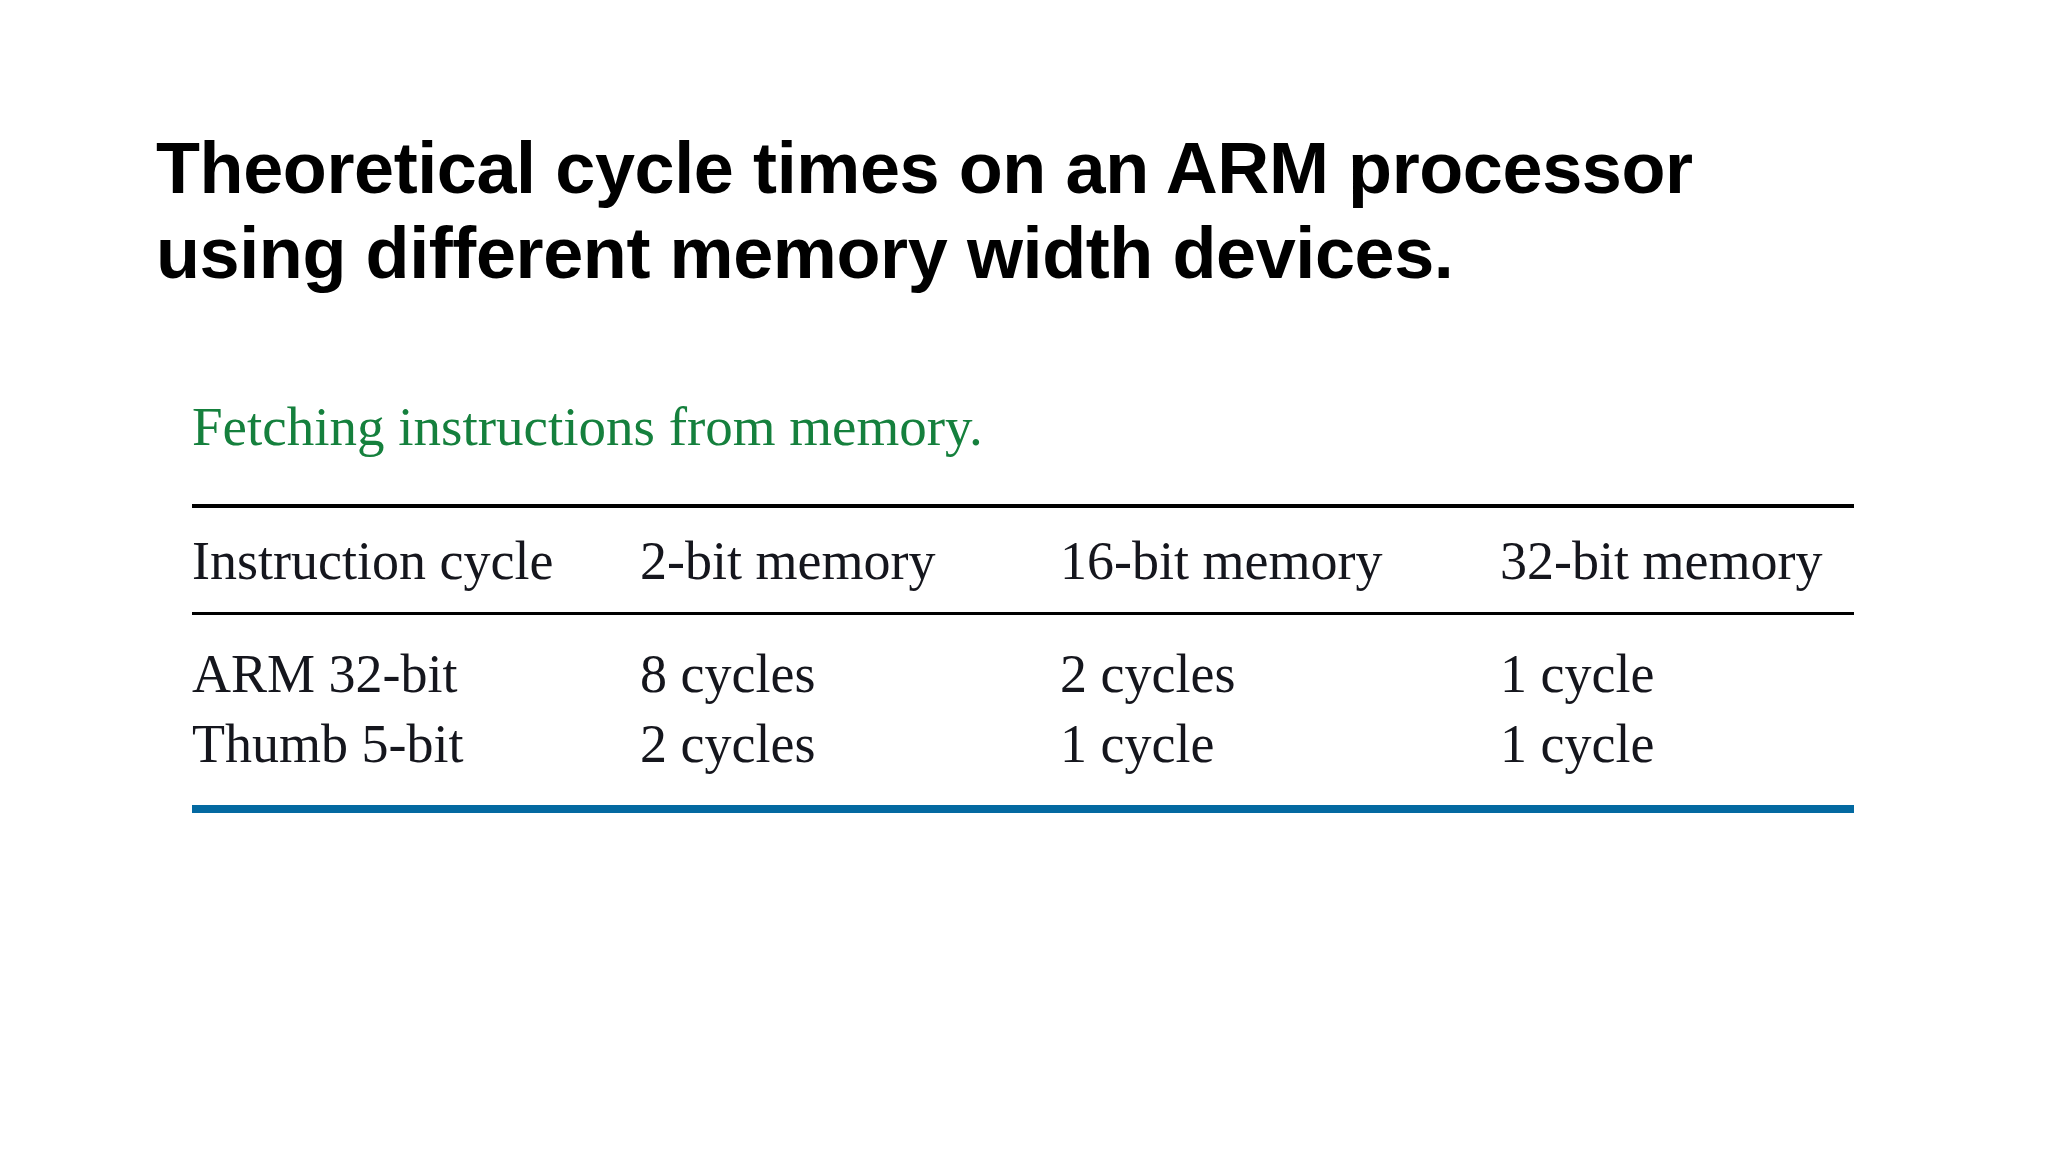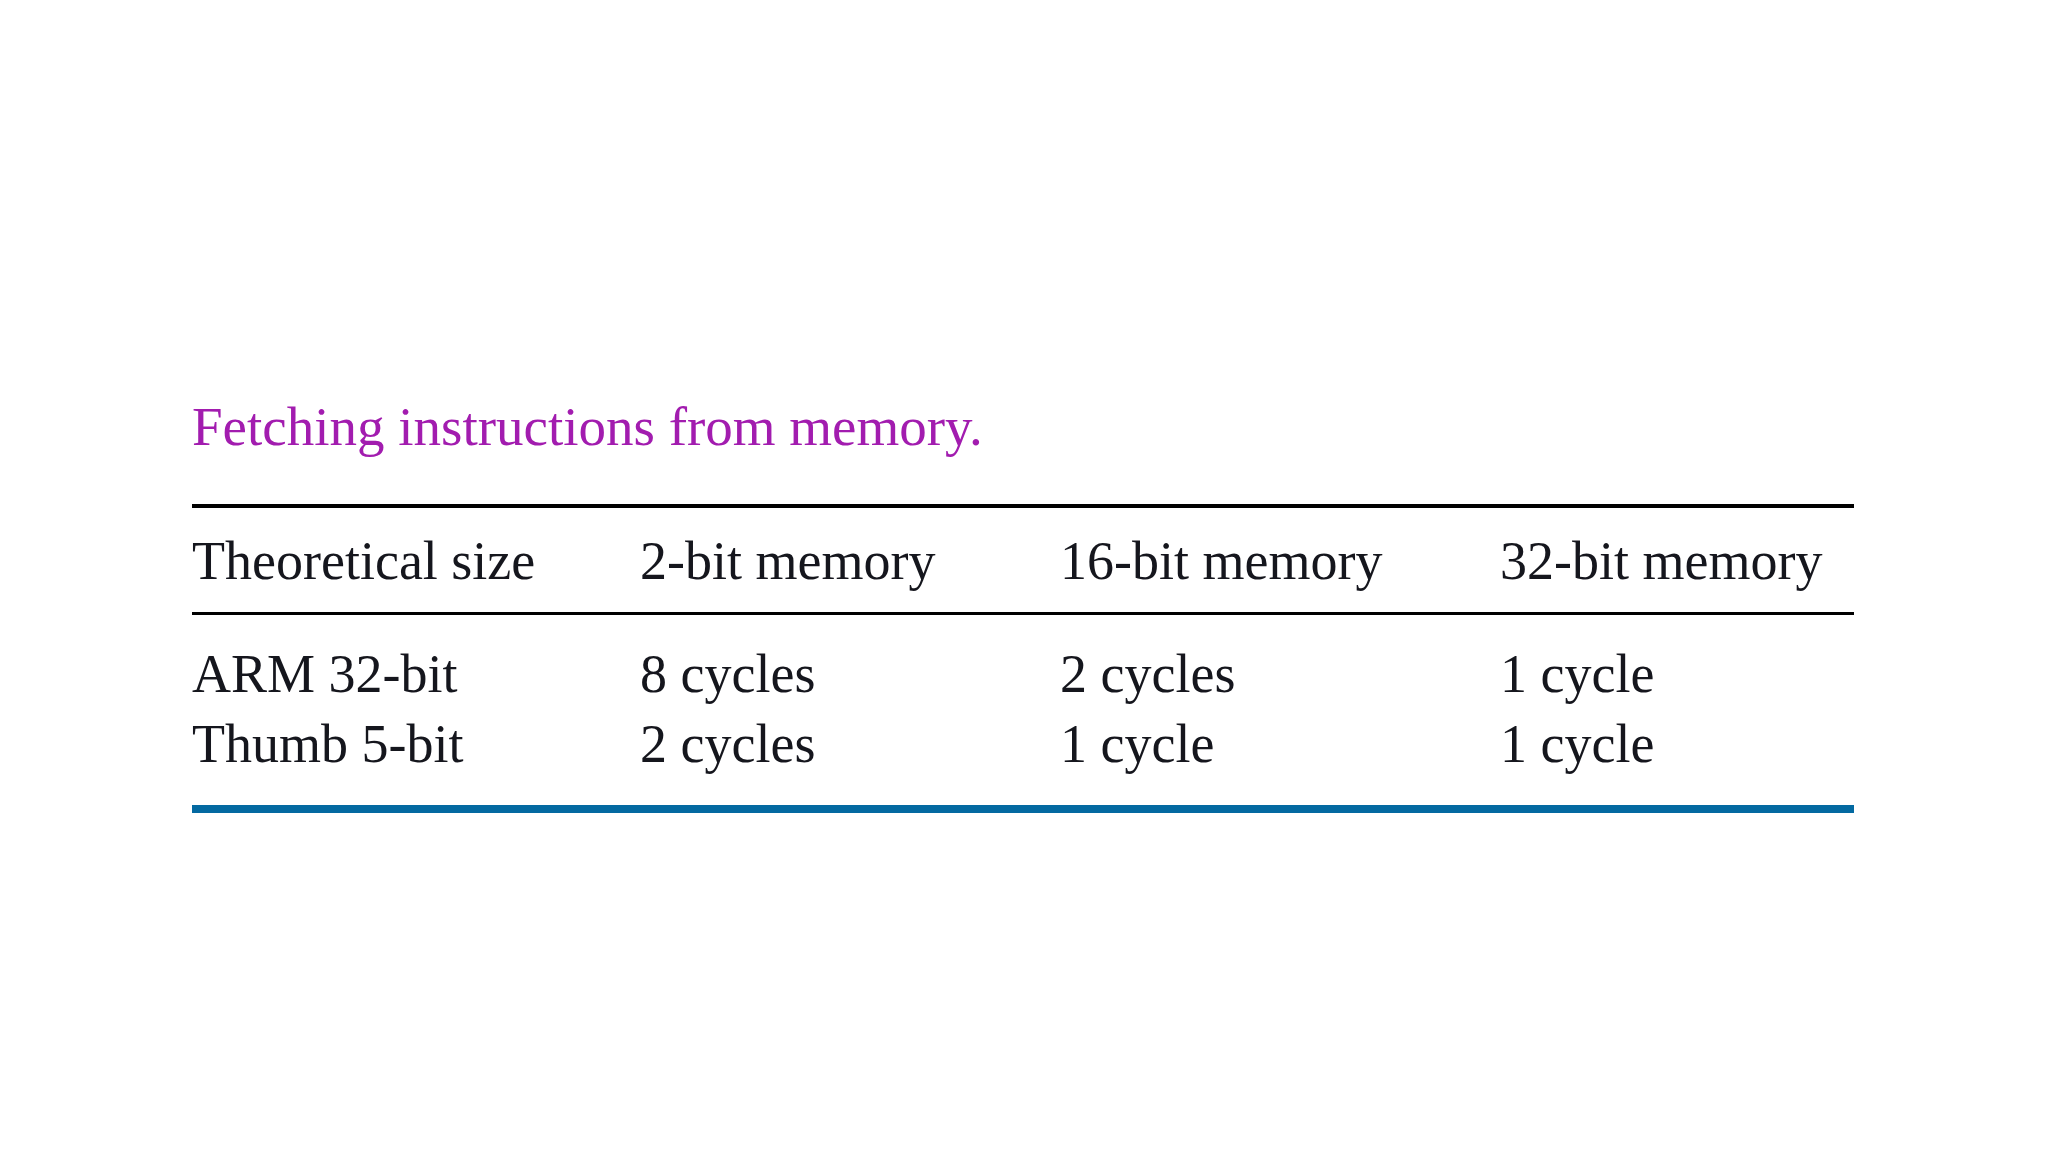--- a/index.html
+++ b/index.html
@@ -44,21 +44,21 @@
     position: absolute;
     left: 192px;
     top: 396px;
     width: 1662px;
   }
 
   .table-caption {
     font-family: "Liberation Serif", serif;
     font-size: 55px;
     line-height: 62px;
-    color: #a21caf;
+    color: #15803d;
     margin: 0 0 46px 0;
     white-space: nowrap;
   }
 
   .data-table {
     border-collapse: collapse;
     width: 1662px;
     table-layout: fixed;
     font-family: "Liberation Serif", serif;
     color: #15161d;
@@ -96,35 +96,37 @@
     text-align: left;
     padding: 0;
     white-space: nowrap;
   }
 </style>
 </head>
 <body>
 
 <div class="slide">
 
+  <h1 class="slide-title">Theoretical cycle times on an ARM processor
+using different memory width devices.</h1>
 
   <div class="table-figure">
 
     <div class="table-caption">Fetching instructions from memory.</div>
 
     <table class="data-table">
       <colgroup>
         <col class="c1">
           <col class="c2">
           <col class="c3">
           <col class="c4">
       </colgroup>
       <thead>
         <tr>
-          <th>Theoretical size</th>
+          <th>Instruction cycle</th>
           <th>2-bit memory</th>
           <th>16-bit memory</th>
           <th>32-bit memory</th>
         </tr>
       </thead>
       <tbody>
         <tr>
           <td>ARM 32-bit</td>
           <td>8 cycles</td>
           <td>2 cycles</td>

